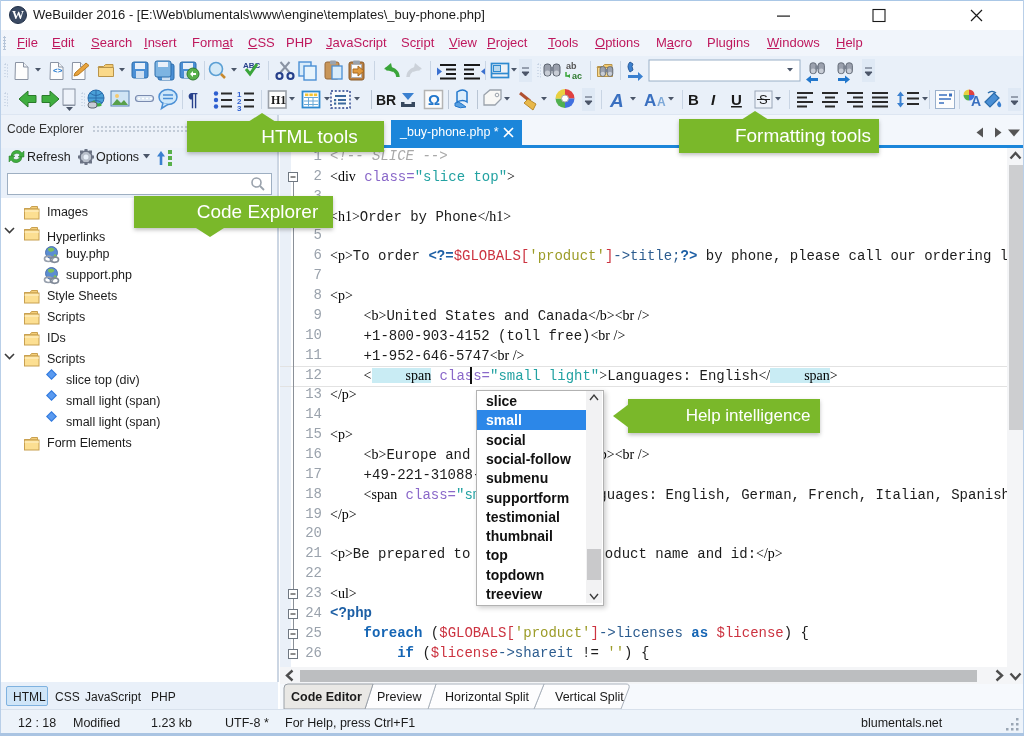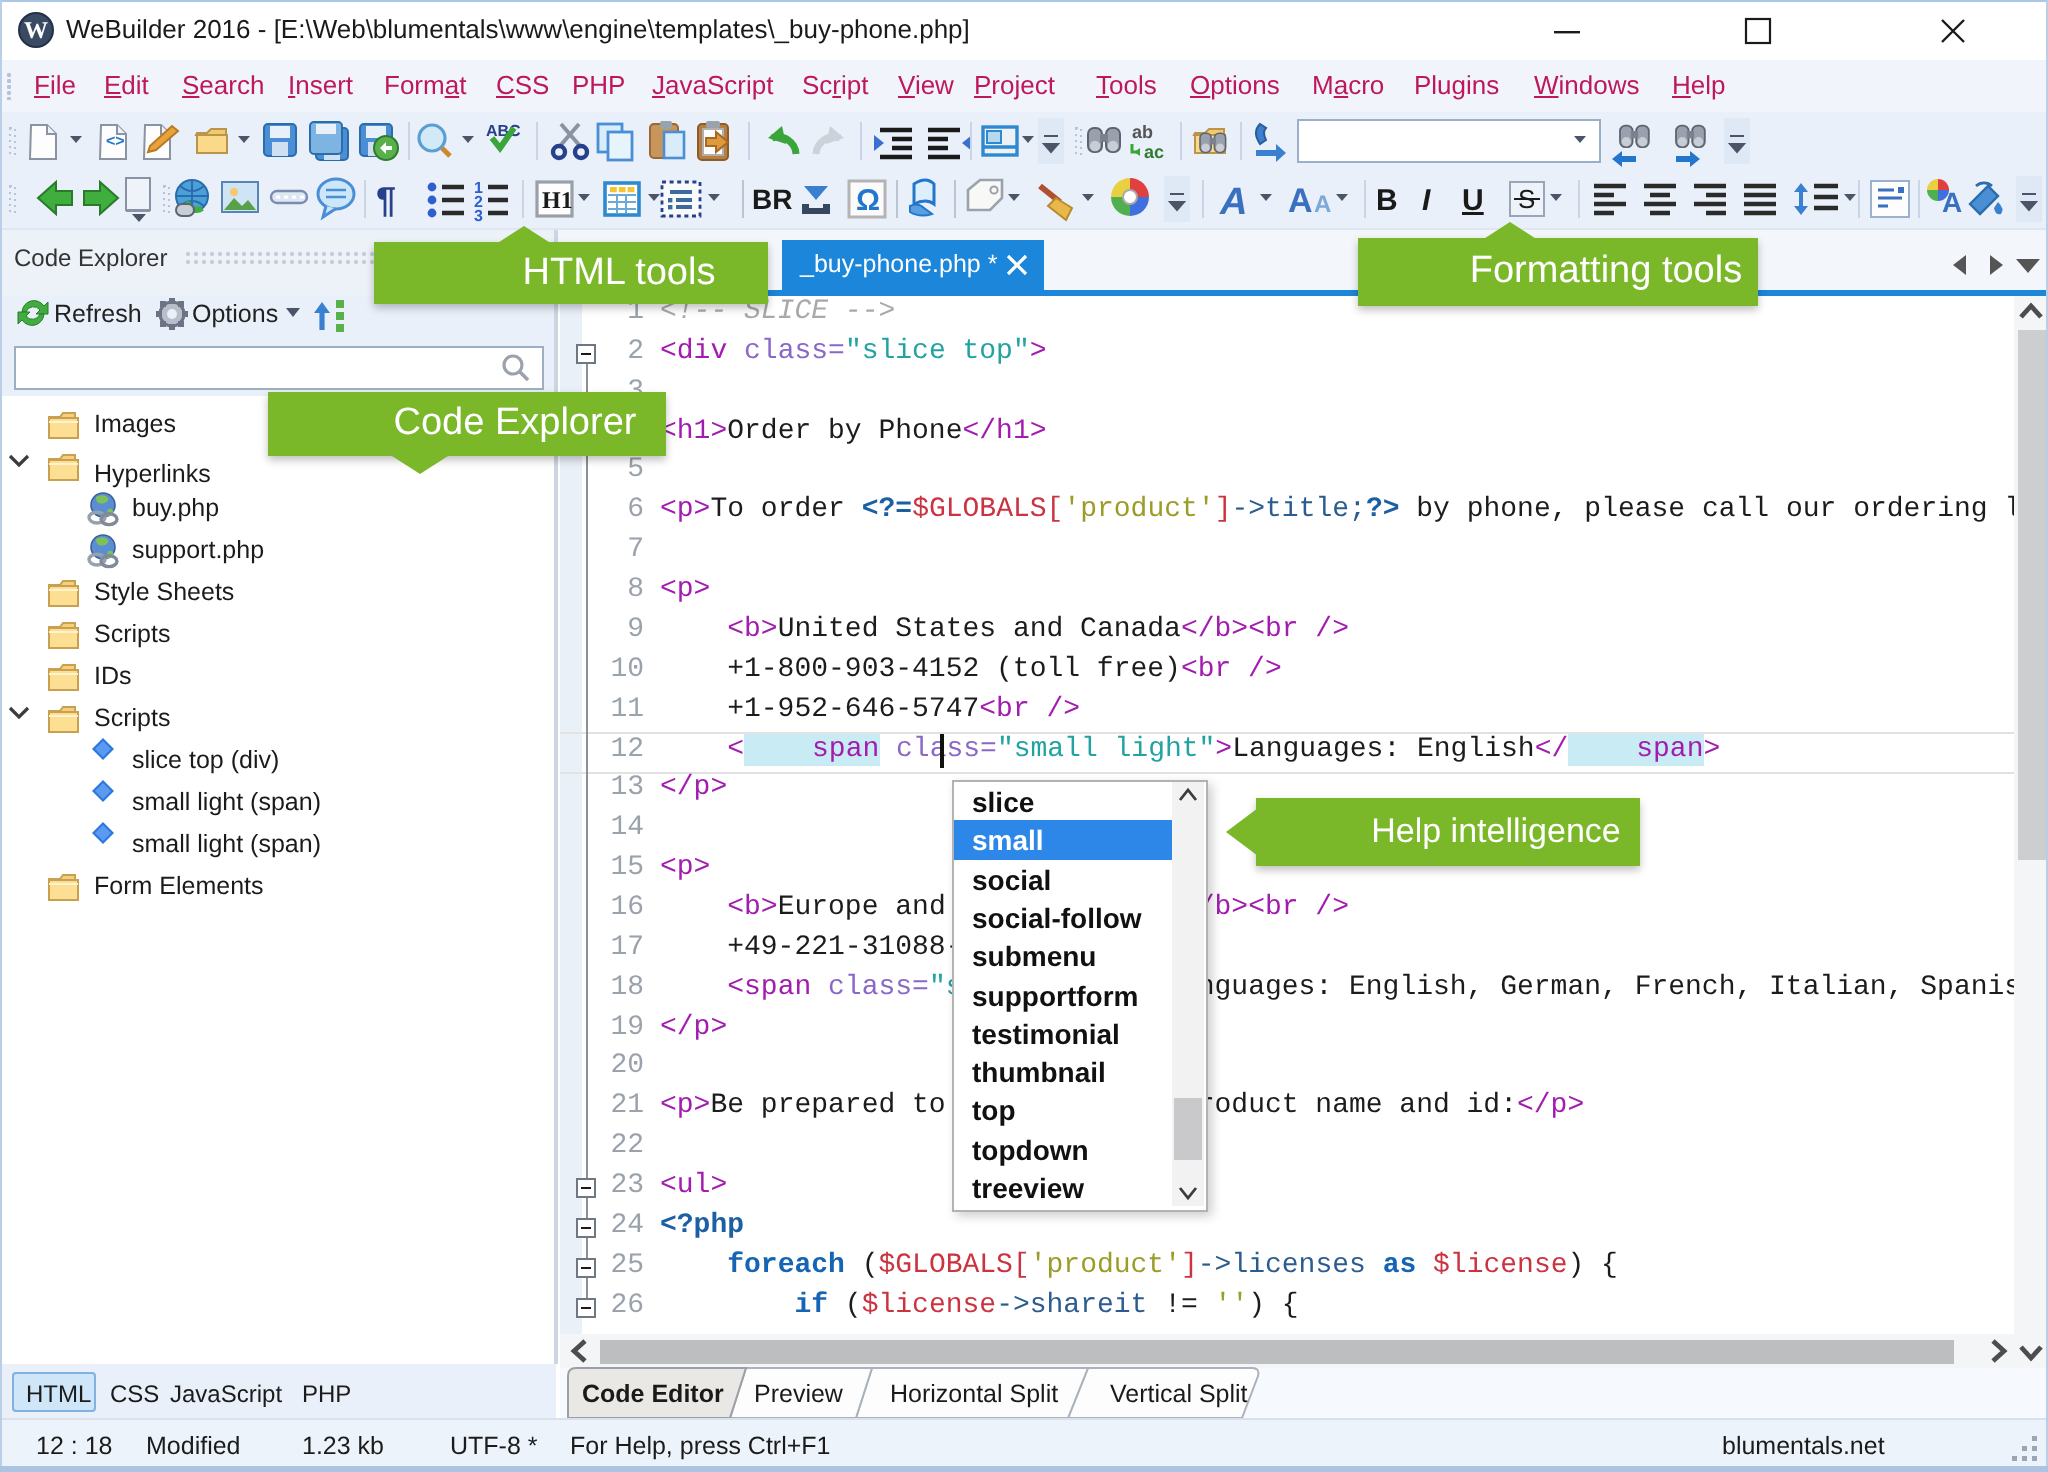--- a/index.html
+++ b/index.html
@@ -24,21 +24,21 @@
   #side-border{left:277px;top:115px;width:2px;height:567px;background:#ccd6e3;}
   #searchbox{left:7px;top:173px;width:263px;height:20px;background:#fff;border:1px solid #9eafc2;}
   .trow{position:absolute;left:0;width:278px;height:21px;font-size:12.5px;color:#1b1b1b;}
   .trow span{position:absolute;top:3px;}
   
   #editor{left:280px;top:148px;width:727px;height:519px;background:#fff;}
   #gutterstrip{left:280px;top:148px;width:11px;height:519px;background:#eaf0f8;}
   .ln{position:absolute;height:20px;white-space:pre;font-family:"Liberation Mono",monospace;font-size:14px;line-height:19.86px;}
   .num{position:absolute;left:280px;width:42px;text-align:right;color:#9aa2ac;}
   .code{position:absolute;left:330px;color:#1c1c1c;}
-  .tag{color:#a21caf;}
+  .tag{color:#000000;font-family:Liberation Serif, serif;}
   .attr{color:#8a68c9;}
   .val{color:#23a2a2;}
   .com{color:#a9a9a9;font-style:italic;}
   .kw{color:#1565b4;font-weight:bold;}
   .php{color:#1d5fa5;font-weight:bold;}
   .vr{color:#cc3340;}
   .st{color:#9c9c28;}
   .mb{color:#2c5c8f;}
   .hl{background:#c9ecf4;padding-left:34px;}
   

